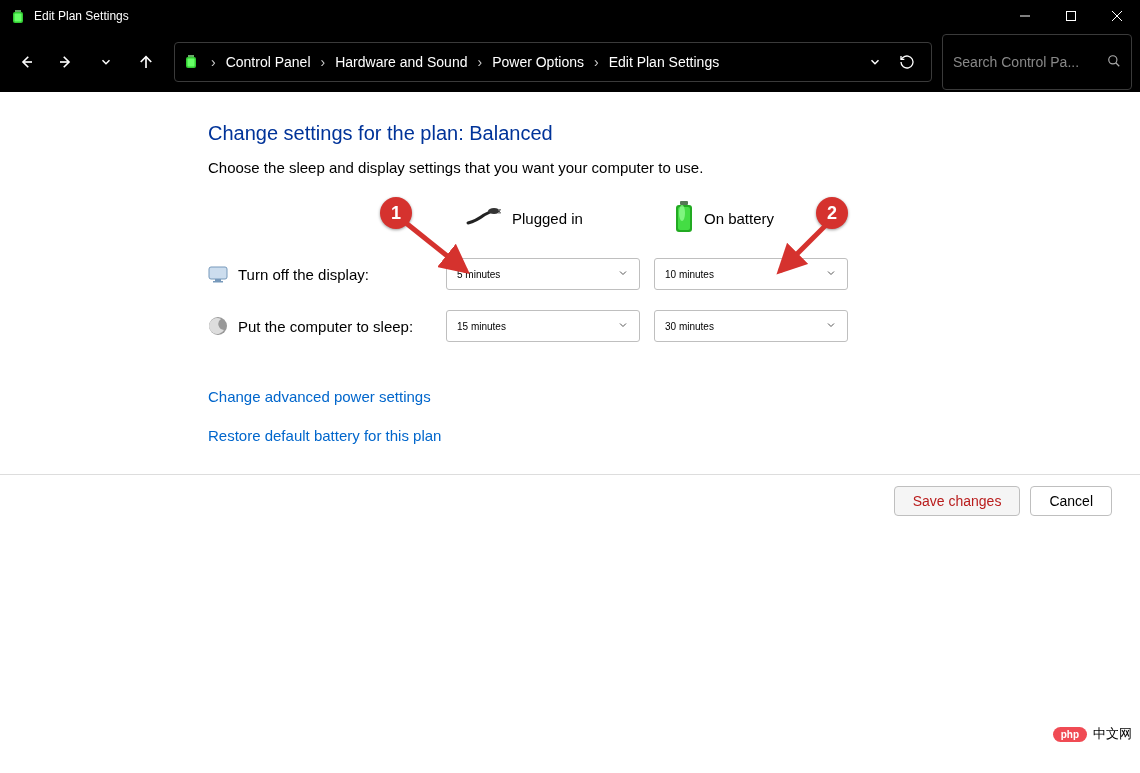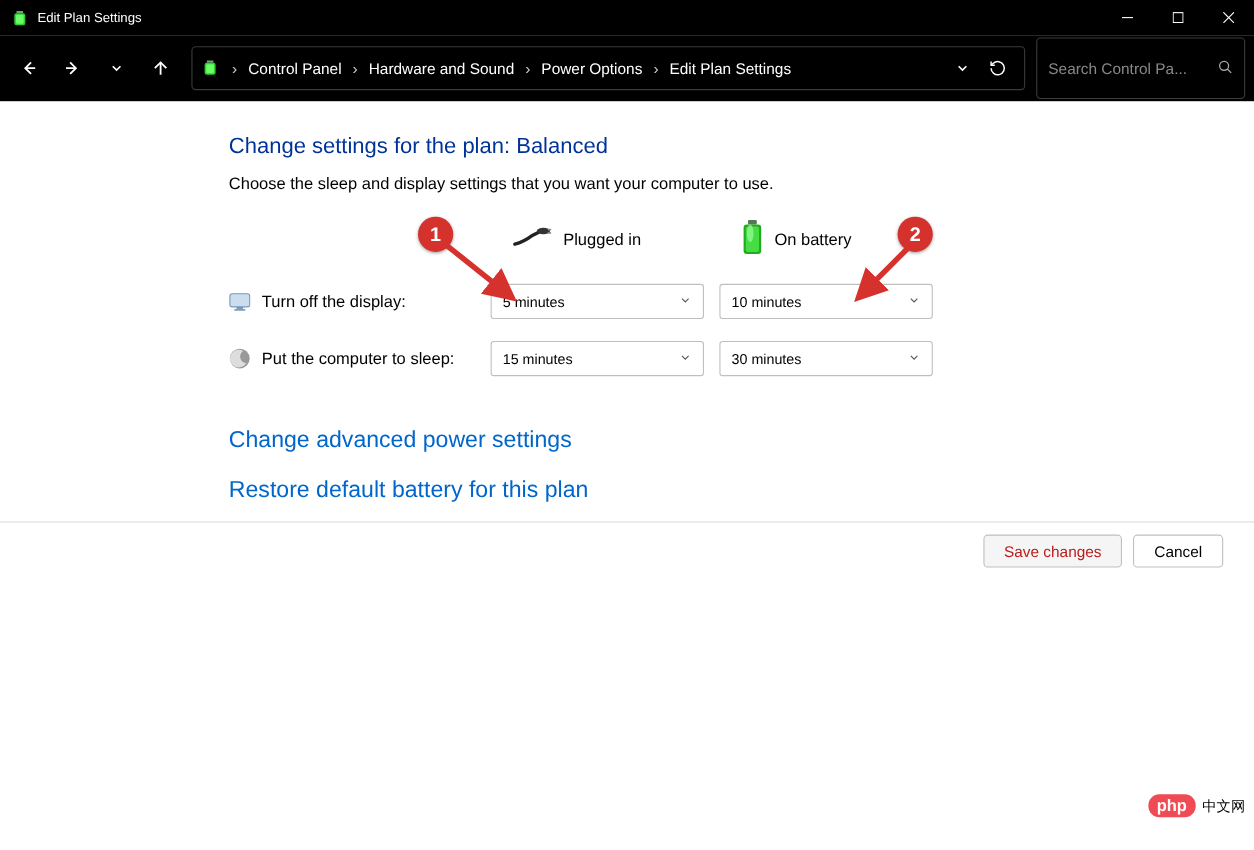--- a/index.html
+++ b/index.html
@@ -26,38 +26,38 @@
 
   
   .content { position: relative; padding: 30px 0 0 208px; color: #000; }
   .page-title { color: #003399; font-size: 20px; font-weight: 400; margin-bottom: 14px; }
   .subtitle { font-size: 15px; color: #000; margin-bottom: 22px; }
 
   .settings-grid { display: grid; grid-template-columns: 224px 194px 194px; column-gap: 14px; row-gap: 20px; align-items: center; }
   .col-header { display: flex; align-items: center; gap: 10px; font-size: 15px; justify-content: flex-start; padding-left: 20px; height: 40px; }
   .row-label { display: flex; align-items: center; gap: 10px; font-size: 15px; }
   .row-label .row-icon { width: 20px; height: 20px; }
-  .select-box { height: 32px; border: 1px solid #bfbfbf; border-radius: 3px; display: flex; align-items: center; padding: 0 10px; font-size: 13px; justify-content: space-between; background: #fff; }
+  .select-box { height: 32px; border: 1px solid #bfbfbf; border-radius: 3px; display: flex; align-items: center; padding: 0 10px; font-size: 10px; justify-content: space-between; background: #fff; }
   .select-box .chev { color: #555; }
 
   .links { margin-top: 46px; }
-  .link { color: #0066cc; font-size: 21px; margin-bottom: 22px; cursor: pointer; }
+  .link { color: #0066cc; font-size: 15px; margin-bottom: 22px; cursor: pointer; }
 
   
   .button-bar { position: absolute; left: 0; right: 0; top: 474px; height: 52px; border-top: 1px solid #ddd; display: flex; align-items: center; justify-content: flex-end; padding-right: 28px; gap: 10px; background:#fff; }
   .btn { height: 30px; padding: 0 18px; border: 1px solid #bfbfbf; border-radius: 4px; background: #fff; font-size: 14px; display:flex; align-items:center; }
   .btn.disabled { background: #f5f5f5; color: #b91c1c; }
 
   
   .anno-badge { position: absolute; width: 32px; height: 32px; background: #d5322e; border-radius: 50%; color: #fff; font-size: 18px; font-weight: 600; display: flex; align-items: center; justify-content: center; box-shadow: 0 1px 3px rgba(0,0,0,0.4); }
   .anno-arrow { position: absolute; }
 
   
   .watermark { position:absolute; right:8px; bottom:30px; display:flex; align-items:center; gap:6px; font-size:13px; }
-  .watermark .pill { background:#f04b54; color:#fff; font-weight:700; padding:2px 8px; border-radius:10px 10px 10px 10px; font-size:15px;}
+  .watermark .pill { background:#f04b54; color:#fff; font-weight:700; padding:2px 8px; border-radius:10px 10px 10px 10px; font-size:10px;}
 </style>
 </head>
 <body>
 
 <div class="titlebar">
   <span class="app-icon">
     <svg viewBox="0 0 16 16" width="16" height="16">
         <rect x="5" y="2" width="6" height="2" fill="#6a6"></rect>
         <rect x="3" y="4" width="10" height="11" rx="2" fill="#3c3"></rect>
         <rect x="4.5" y="5.5" width="7" height="8" rx="1" fill="#6f6"></rect>

